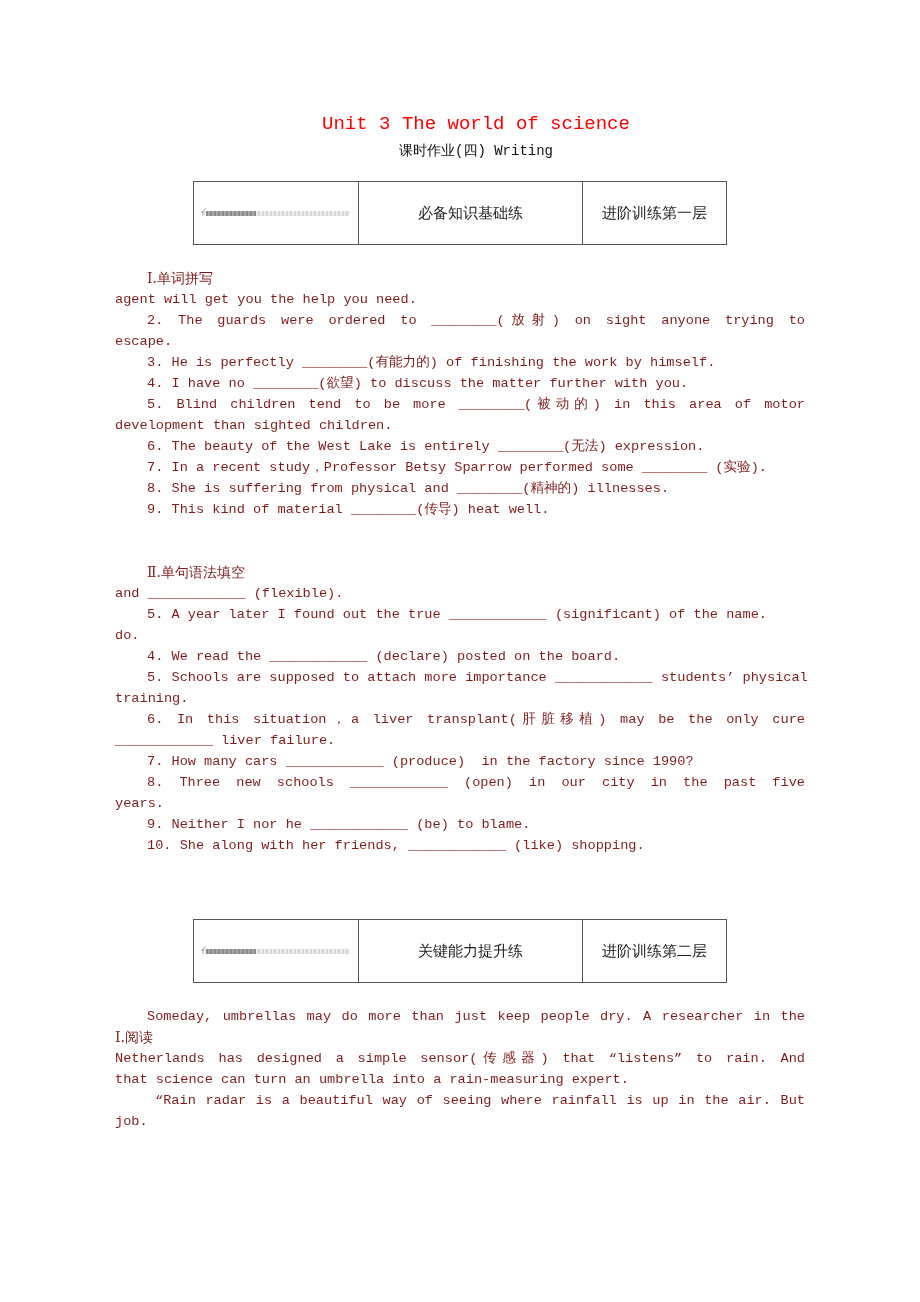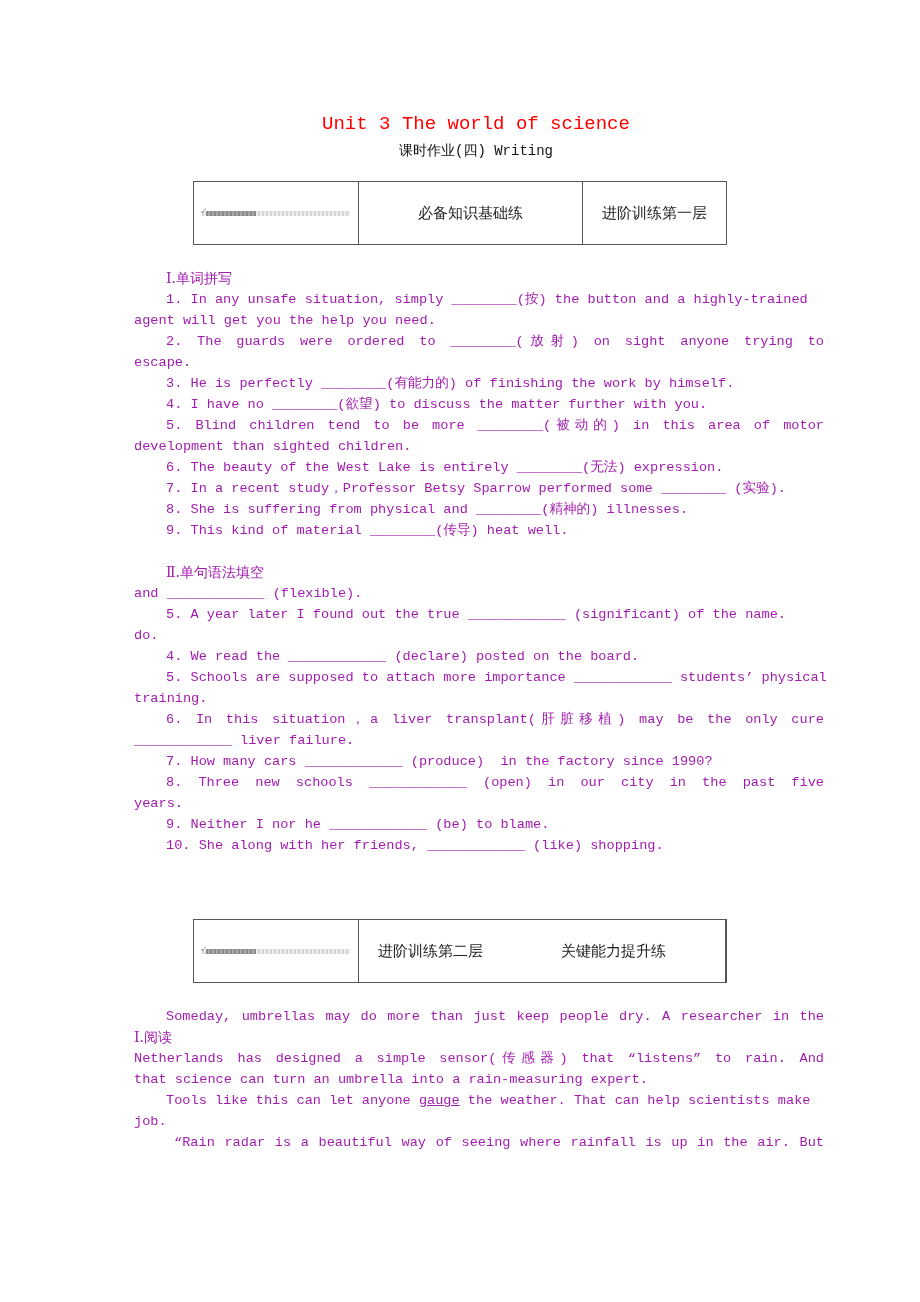--- a/index.html
+++ b/index.html
@@ -36,23 +36,23 @@
       background: repeating-linear-gradient(90deg, #d6d6d6 0 2px, #ececec 2px 4px);
     }
     .progress .fill {
       position: absolute; left: 4px; top: 0; height: 5px; width: 50px;
       background: repeating-linear-gradient(90deg, #8a8a8a 0 2px, #a8a8a8 2px 4px);
     }
     .progress .check {
       position: absolute; left: -2px; top: -5px; font-size: 9px; color: #999;
     }
     .text-block {
-      position: absolute; left: 134px; width: 690px;
+      position: absolute; left: 115px; width: 690px;
       font-family: "Liberation Mono", "DejaVu Sans Mono", monospace;
-      font-size: 13.6px; line-height: 21px; color: #a21caf;
+      font-size: 13.6px; line-height: 21px; color: #7f1d1d;
     }
     .line { white-space: pre; height: 21px; }
     .heading { font-family: "DejaVu Serif", serif; font-size: 14px; }
     .indent { padding-left: 32px; }
     .justify { text-align-last: justify; white-space: normal; word-spacing: 0; }
     u { text-decoration: underline; }
   </style>
 </head>
 <body>
 
@@ -65,21 +65,20 @@
       <span class="check">✓</span>
       <div class="fill"></div>
     </div>
   </div>
   <div class="cell c2">必备知识基础练</div>
   <div class="cell c3">进阶训练第一层</div>
 </div>
 
 <div class="text-block" style="top:268px;">
   <div class="line indent heading">Ⅰ.单词拼写</div>
-  <div class="line indent">1. In any unsafe situation, simply ________(按) the button and a highly-trained</div>
   <div class="line">agent will get you the help you need.</div>
   <div class="line indent justify">2. The guards were ordered to ________(放射) on sight anyone trying to</div>
   <div class="line">escape.</div>
   <div class="line indent">3. He is perfectly ________(有能力的) of finishing the work by himself.</div>
   <div class="line indent">4. I have no ________(欲望) to discuss the matter further with you.</div>
   <div class="line indent justify">5. Blind children tend to be more ________(被动的) in this area of motor</div>
   <div class="line">development than sighted children.</div>
   <div class="line indent">6. The beauty of the West Lake is entirely ________(无法) expression.</div>
   <div class="line indent">7. In a recent study，Professor Betsy Sparrow performed some ________ (实验).</div>
   <div class="line indent">8. She is suffering from physical and ________(精神的) illnesses.</div>
@@ -103,25 +102,24 @@
   <div class="line indent">10. She along with her friends, ____________ (like) shopping.</div>
 </div>
 
 <div class="sec-table" style="top:919px;">
   <div class="cell c1">
     <div class="progress">
       <span class="check">✓</span>
       <div class="fill"></div>
     </div>
   </div>
+  <div class="cell c2">关键能力提升练</div>
   <div class="cell c3">进阶训练第二层</div>
-  <div class="cell c2">关键能力提升练</div>
 </div>
 
 <div class="text-block" style="top:1006px;">
   <div class="line indent justify">Someday, umbrellas may do more than just keep people dry. A researcher in the</div>
   <div class="line heading">Ⅰ.阅读</div>
   <div class="line justify">Netherlands has designed a simple sensor(传感器)  that “listens”  to rain.  And</div>
   <div class="line">that science can turn an umbrella into a rain-measuring expert.</div>
-  <div class="line indent"><span>Tools like this can let anyone </span><u>gauge</u><span> the weather. That can help scientists make</span></div>
+  <div class="line indent justify" style="padding-left:40px;">“Rain radar is a beautiful way of seeing where rainfall is up in the air.  But</div>
   <div class="line">job.</div>
-  <div class="line indent justify" style="padding-left:40px;">“Rain radar is a beautiful way of seeing where rainfall is up in the air.  But</div>
 </div>
 
 </body></html>

